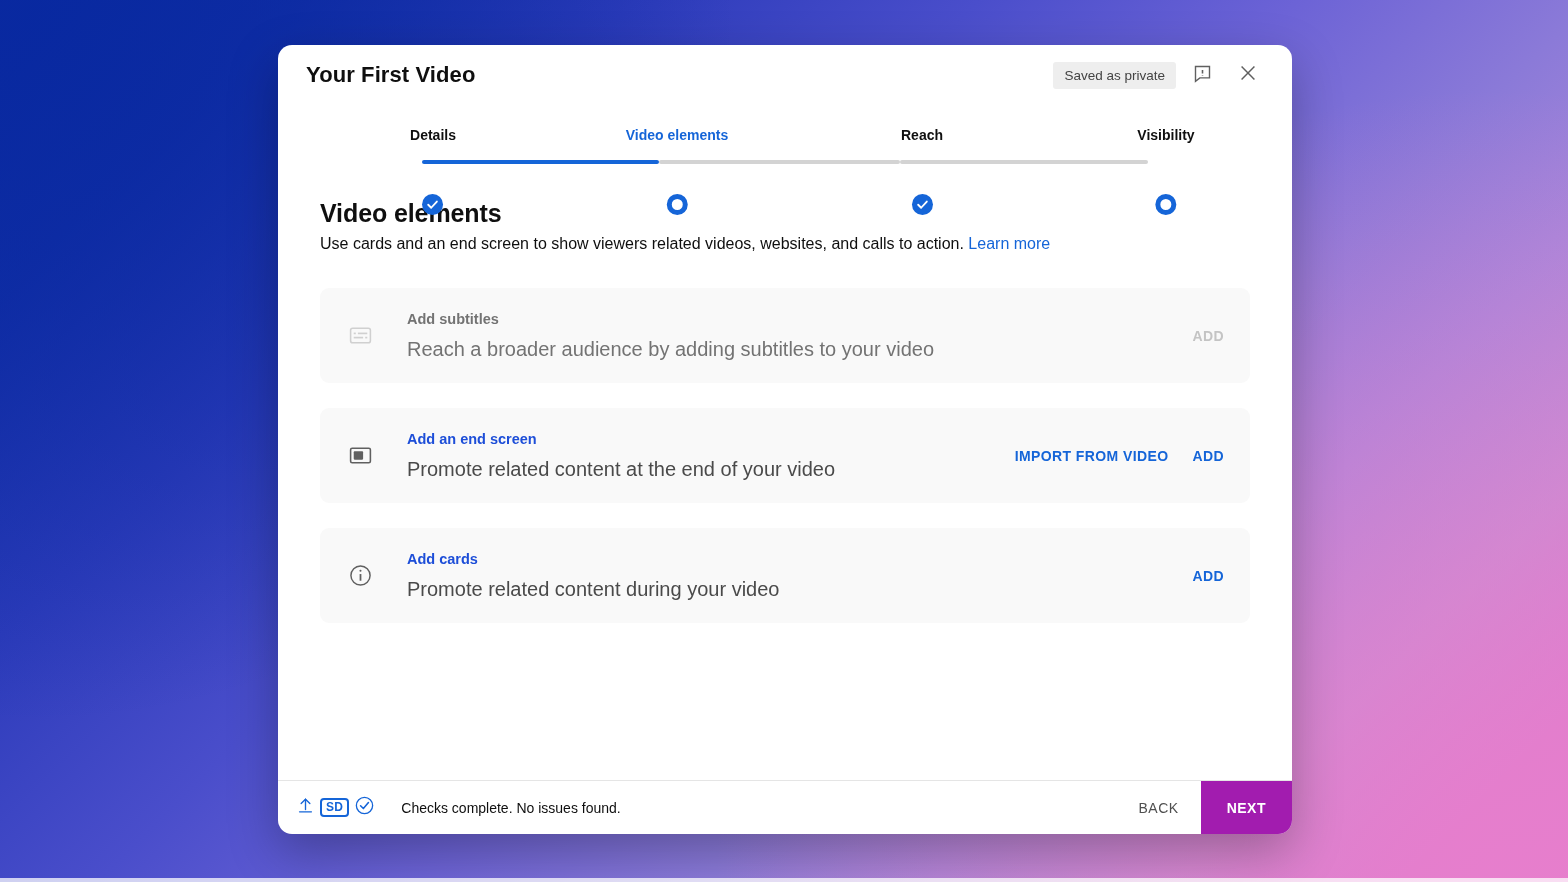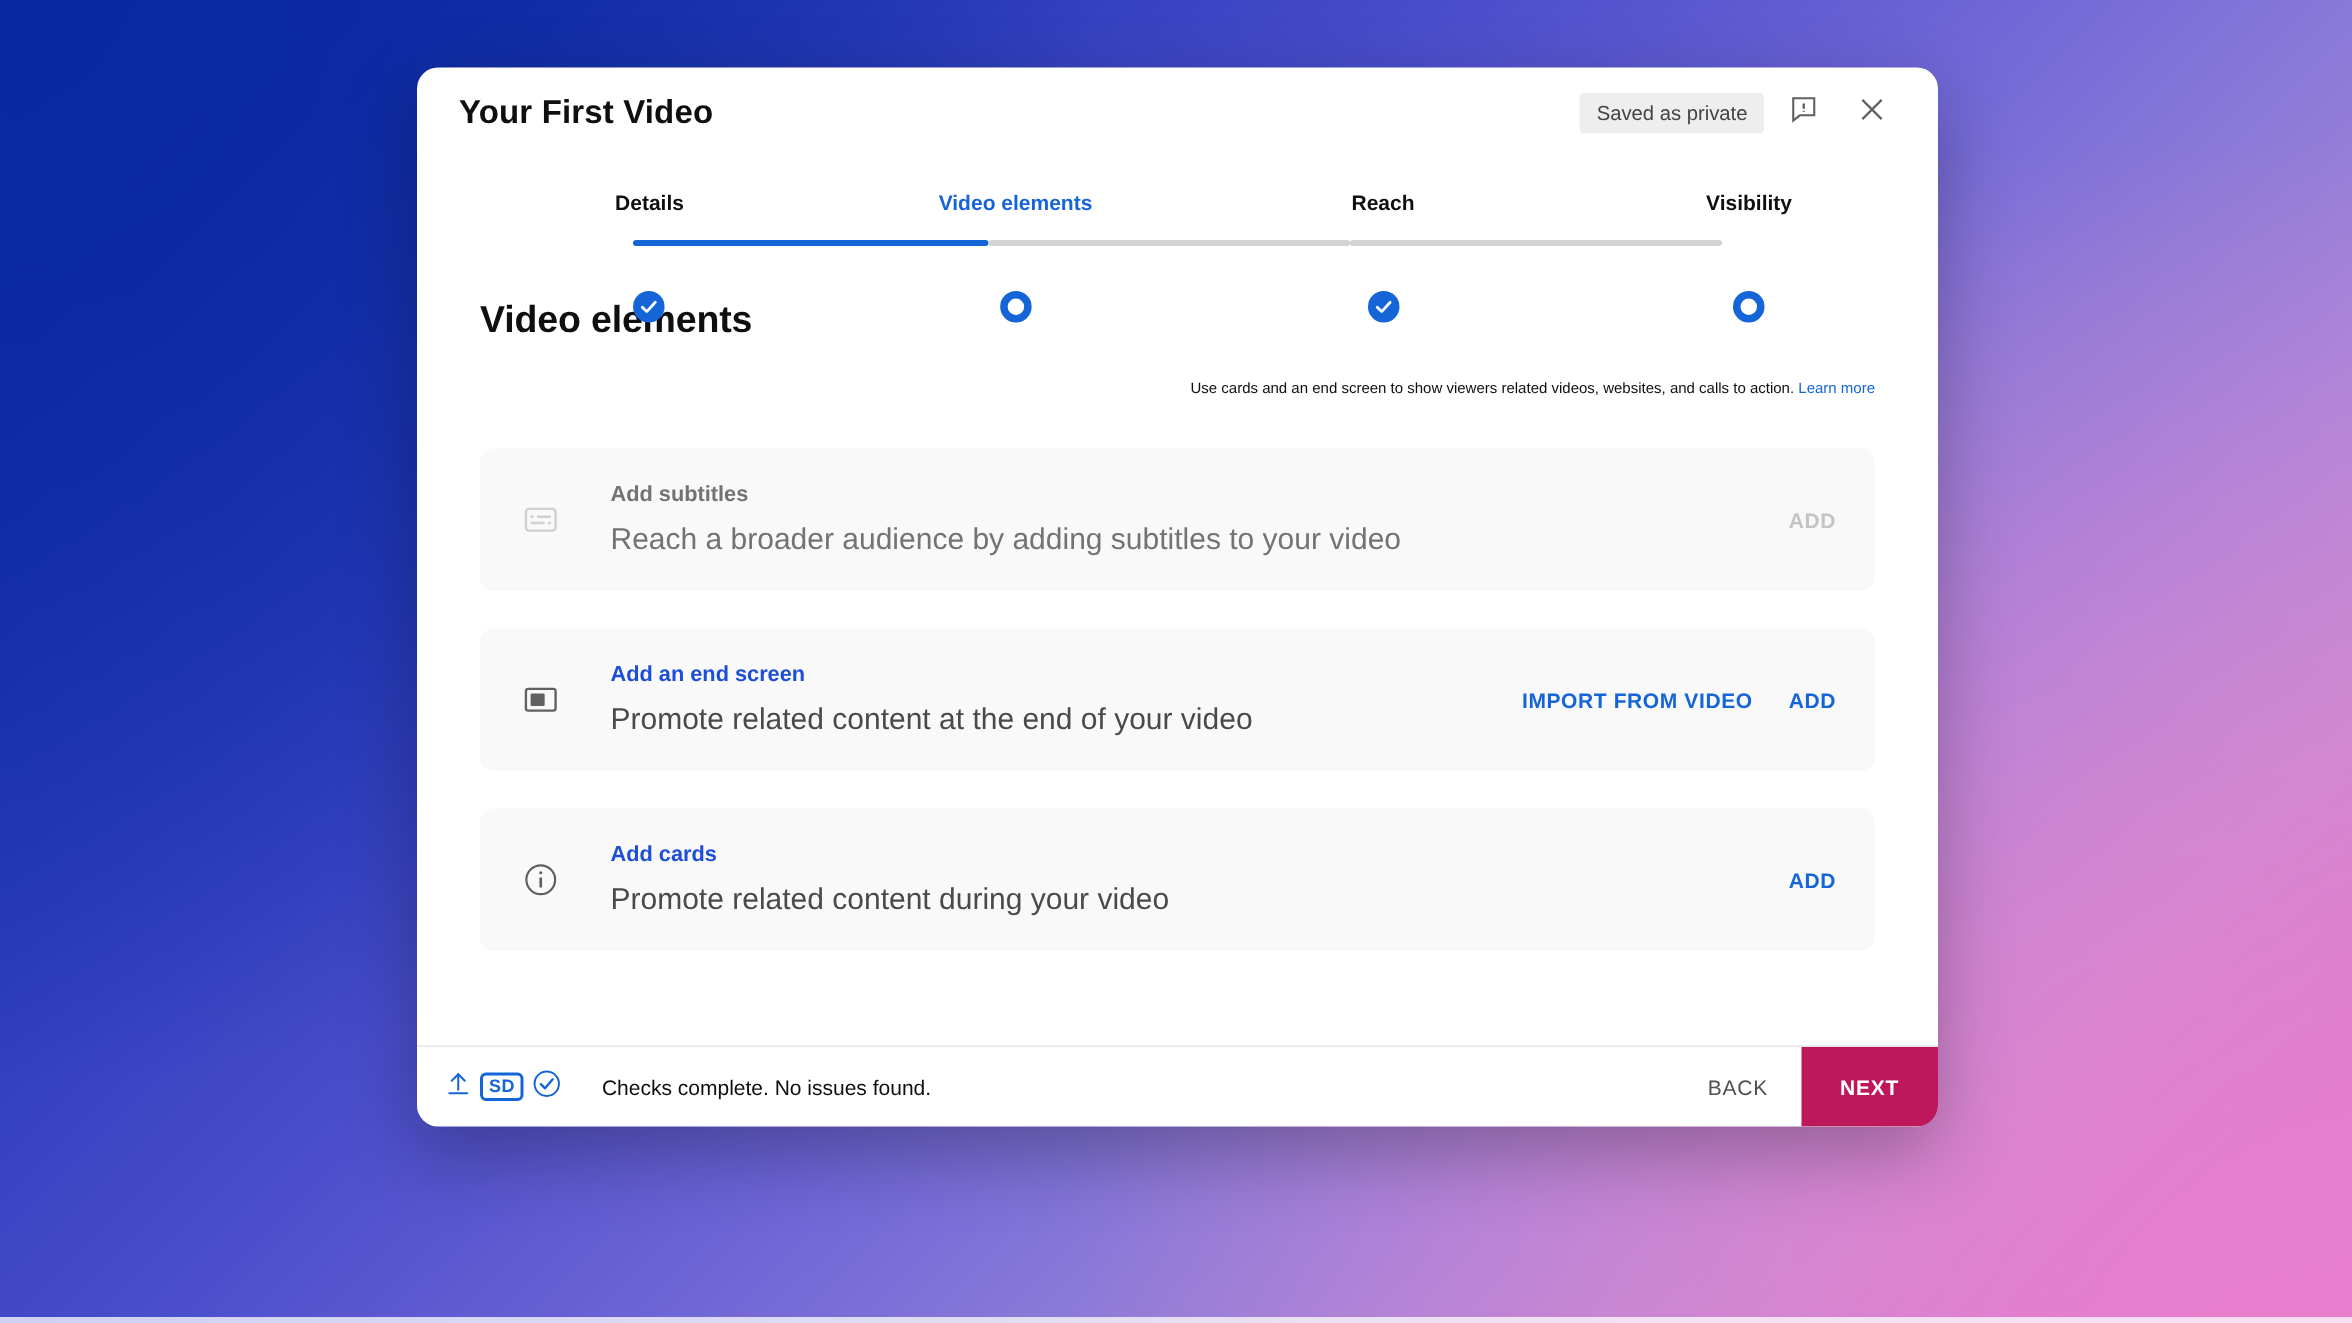--- a/index.html
+++ b/index.html
@@ -44,21 +44,21 @@
     background: #ffffff;
     opacity: 0.75;
   }
 
   
   .dialog {
     position: absolute;
     left: 278px;
     top: 45px;
     width: 1014px;
-    height: 706px;
+    height: 789px;
     background: #ffffff;
     border-radius: 14px;
     box-shadow: 0 18px 50px rgba(0,0,0,0.28);
     display: flex;
     flex-direction: column;
     overflow: hidden;
   }
 
   
   .dialog-header {
@@ -158,25 +158,24 @@
     padding: 22px 42px 0 42px;
     overflow: hidden;
   }
   .section-title {
     font-size: 25px;
     font-weight: 700;
     color: #0f0f0f;
     letter-spacing: -0.1px;
   }
   .section-sub {
-    margin-top: 24px;
-    font-size: 10px;
+    margin-top: 4px;
+    font-size: 16px;
     color: #0f0f0f;
     line-height: 1.5;
-    text-align: right;
   }
   .link {
     color: #1565d8;
     text-decoration: none;
     cursor: pointer;
   }
 
   .cards { margin-top: 32px; }
 
   .ve-card {
@@ -261,21 +260,21 @@
     color: #505050;
     letter-spacing: 0.5px;
     padding: 9px 14px;
     border-radius: 3px;
     cursor: pointer;
     background: none;
     border: none;
     font-family: inherit;
   }
   .btn-next {
-    background: #be185d;
+    background: #a21caf;
     color: #ffffff;
     font-size: 14px;
     font-weight: 700;
     letter-spacing: 0.5px;
     border: none;
     font-family: inherit;
     height: 53px;
     padding: 0 26px;
     cursor: pointer;
     margin-left: 8px;

